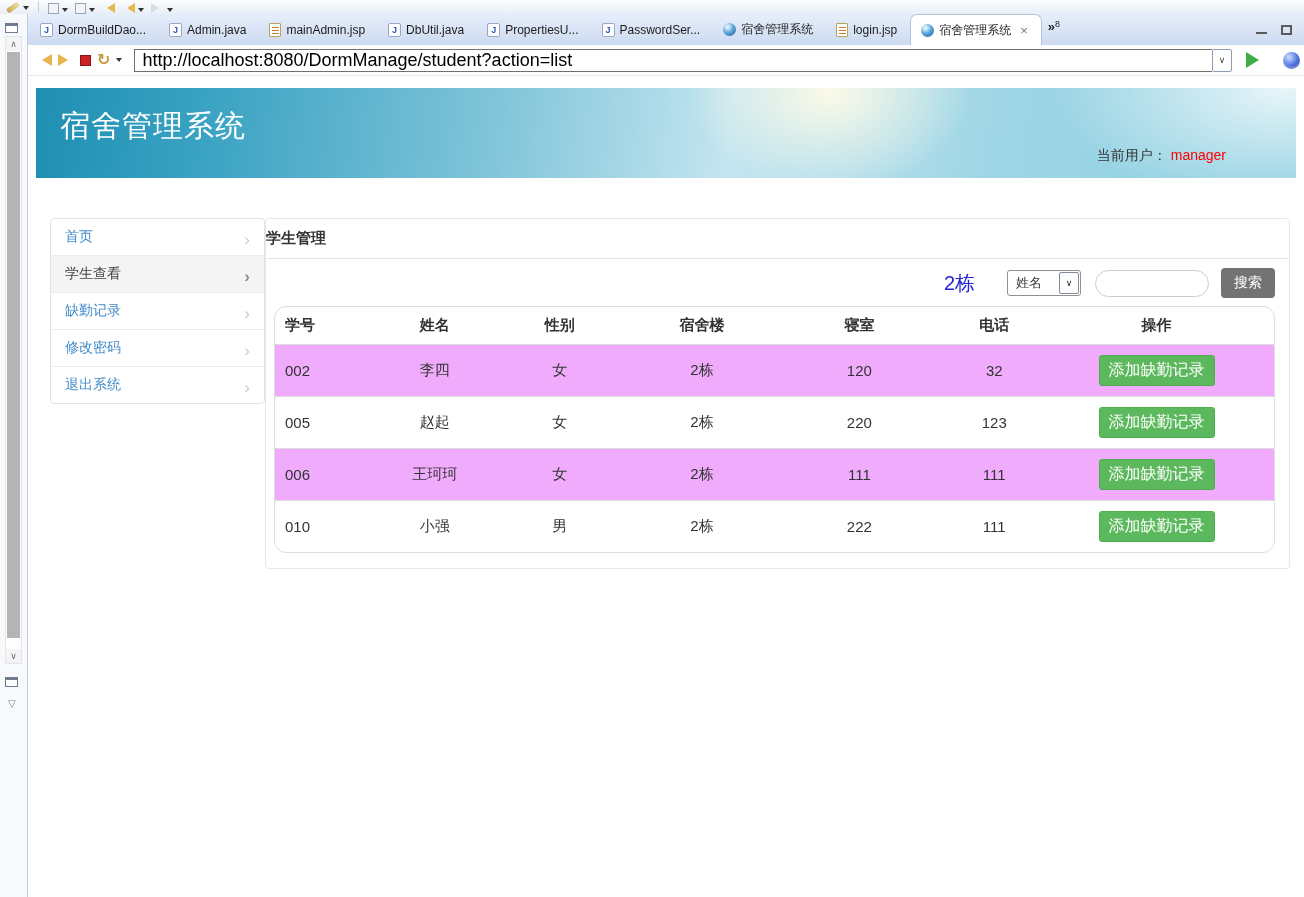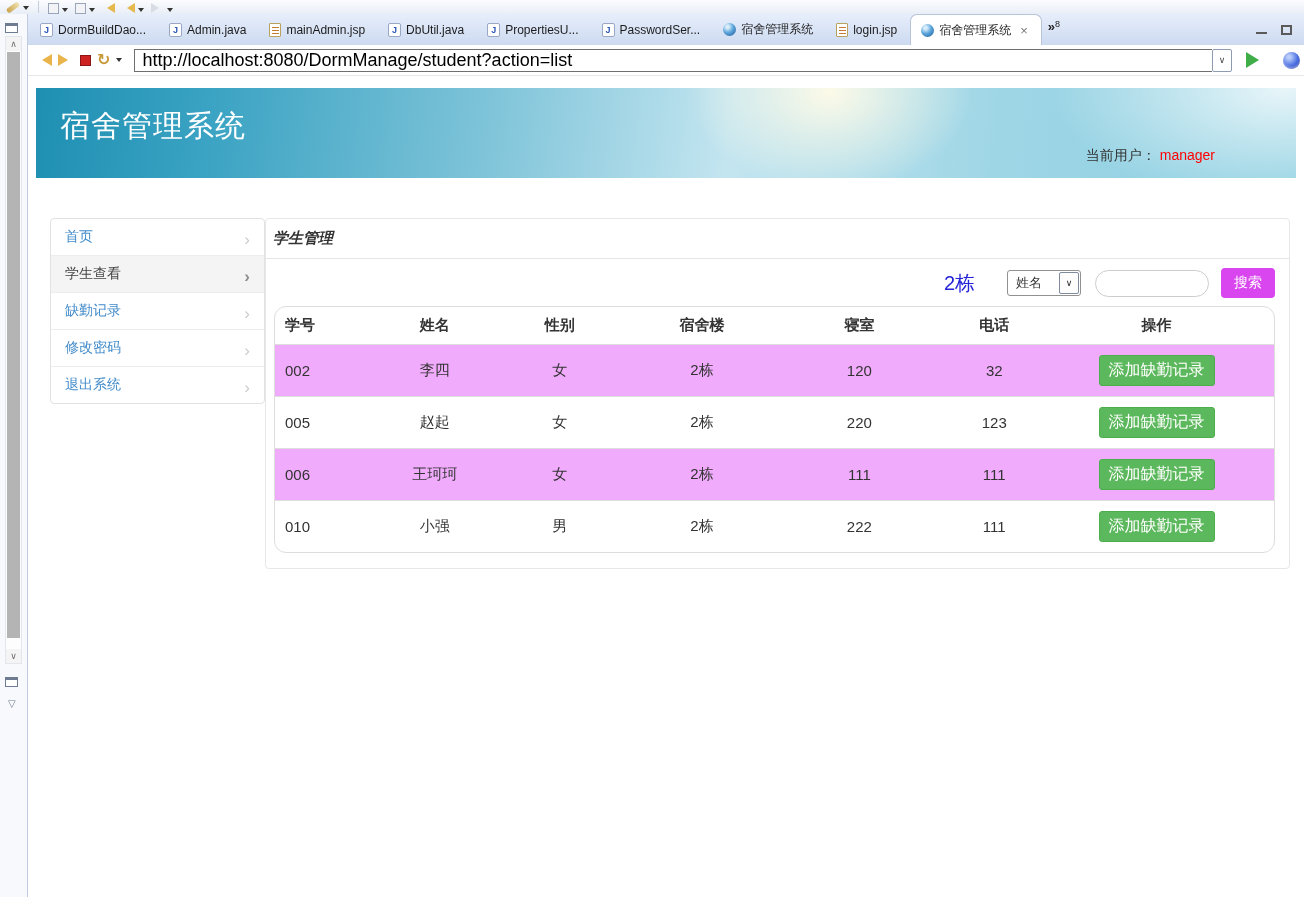--- a/index.html
+++ b/index.html
@@ -72,46 +72,46 @@
   .page { position:absolute; left:28px; top:76px; width:1276px; height:821px; background:#fff; padding:8px; }
 
   .banner {
     position:relative; margin-top:4px; height:90px; color:#fff;
     background:
       radial-gradient(ellipse 230px 160px at 63% 5%, rgba(255,251,232,.96), rgba(255,251,232,0) 62%),
       radial-gradient(ellipse 420px 220px at 99% 0%, rgba(255,255,255,.8), rgba(255,255,255,0) 55%),
       linear-gradient(97deg, #1e8fb2 0%, #3ba3c3 14%, #7fc4d9 36%, #c3e5f0 55%, #9fd6e6 76%, #8ccfe1 100%);
   }
   .banner-title { position:absolute; left:24px; top:18px; font-size:30px; letter-spacing:1px; }
-  .banner-user { position:absolute; right:81px; bottom:13px; font-size:14px; color:#333; }
+  .banner-user { position:absolute; right:70px; bottom:13px; font-size:14px; color:#333; }
   .banner-user .uname { color:#ff0000; margin-left:4px; }
 
   .content-row { display:flex; margin-top:40px; padding-left:14px; align-items:flex-start; }
 
   .sidebar { width:215px; border:1px solid #e2e2e2; border-radius:4px; background:#fff; flex:none; }
   .side-item { display:flex; justify-content:space-between; align-items:flex-end; padding:9px 14px; font-size:14px;
     color:#428bca; border-bottom:1px solid #ededed; cursor:pointer; }
   .side-item:last-child { border-bottom:none; }
   .side-item.active { background:#f4f4f4; color:#444; }
   .side-chev { color:#ccc; font-size:17px; line-height:12px; }
   .side-item.active .side-chev { color:#8f8f8f; font-weight:bold; }
 
   .main-panel { flex:1; border:1px solid #e7e7e7; border-radius:4px; margin-right:6px; background:#fff; }
-  .panel-heading { padding:10px 7px; font-size:15px; font-weight:bold; color:#333; border-bottom:1px solid #e5e5e5;font-style:italic; }
+  .panel-heading { padding:10px 0; font-size:15px; font-weight:bold; color:#333; border-bottom:1px solid #e5e5e5; }
 
   .controls { display:flex; align-items:center; justify-content:flex-end; padding:9px 14px 6px 8px; }
   .building-link { font-size:20px; color:#2424d8; margin-right:32px; cursor:pointer; }
   .sel-box { width:74px; height:26px; border:1px solid #919191; border-radius:3px; display:flex; align-items:center;
     font-size:13px; color:#333; background:#fff; cursor:pointer; }
   .sel-text { flex:1; padding-left:8px; }
   .sel-arrow { width:20px; height:22px; margin-right:1px; border:1px solid #7f8b9d; border-radius:2px; background:#fdfdfd;
     display:flex; align-items:center; justify-content:center; font-size:9px; color:#222; }
   .search-input { width:114px; height:27px; border:1px solid #ccc; border-radius:14px; margin-left:14px; padding:0 11px;
     font-size:13px; outline:none; font-family:"Liberation Sans",sans-serif;}
-  .search-btn { margin-left:12px; background:#d946ef; border:none; color:#fff; font-size:14px; padding:6px 13px;
+  .search-btn { margin-left:12px; background:#737373; border:none; color:#fff; font-size:14px; padding:6px 13px;
     border-radius:4px; cursor:pointer; font-family:"Liberation Sans",sans-serif;}
 
   .table-wrap { margin:2px 14px 15px 8px; border:1px solid #ddd; border-radius:12px; overflow:hidden; }
   table { width:100%; border-collapse:collapse; font-size:15px; color:#333; }
   th { padding:9px 8px; font-weight:bold; text-align:center; border-bottom:1px solid #ddd; }
   td { padding:10px 8px; text-align:center; border-bottom:1px solid #ddd; }
   tr:last-child td { border-bottom:none; }
   th.al, td.al { text-align:left; padding-left:10px; }
   tr.striped td { background:#f0abfc; }
   .action-btn { background:#5cb85c; border:1px solid #4cae4c; color:#fff; font-size:16px; padding:4px 9px;

